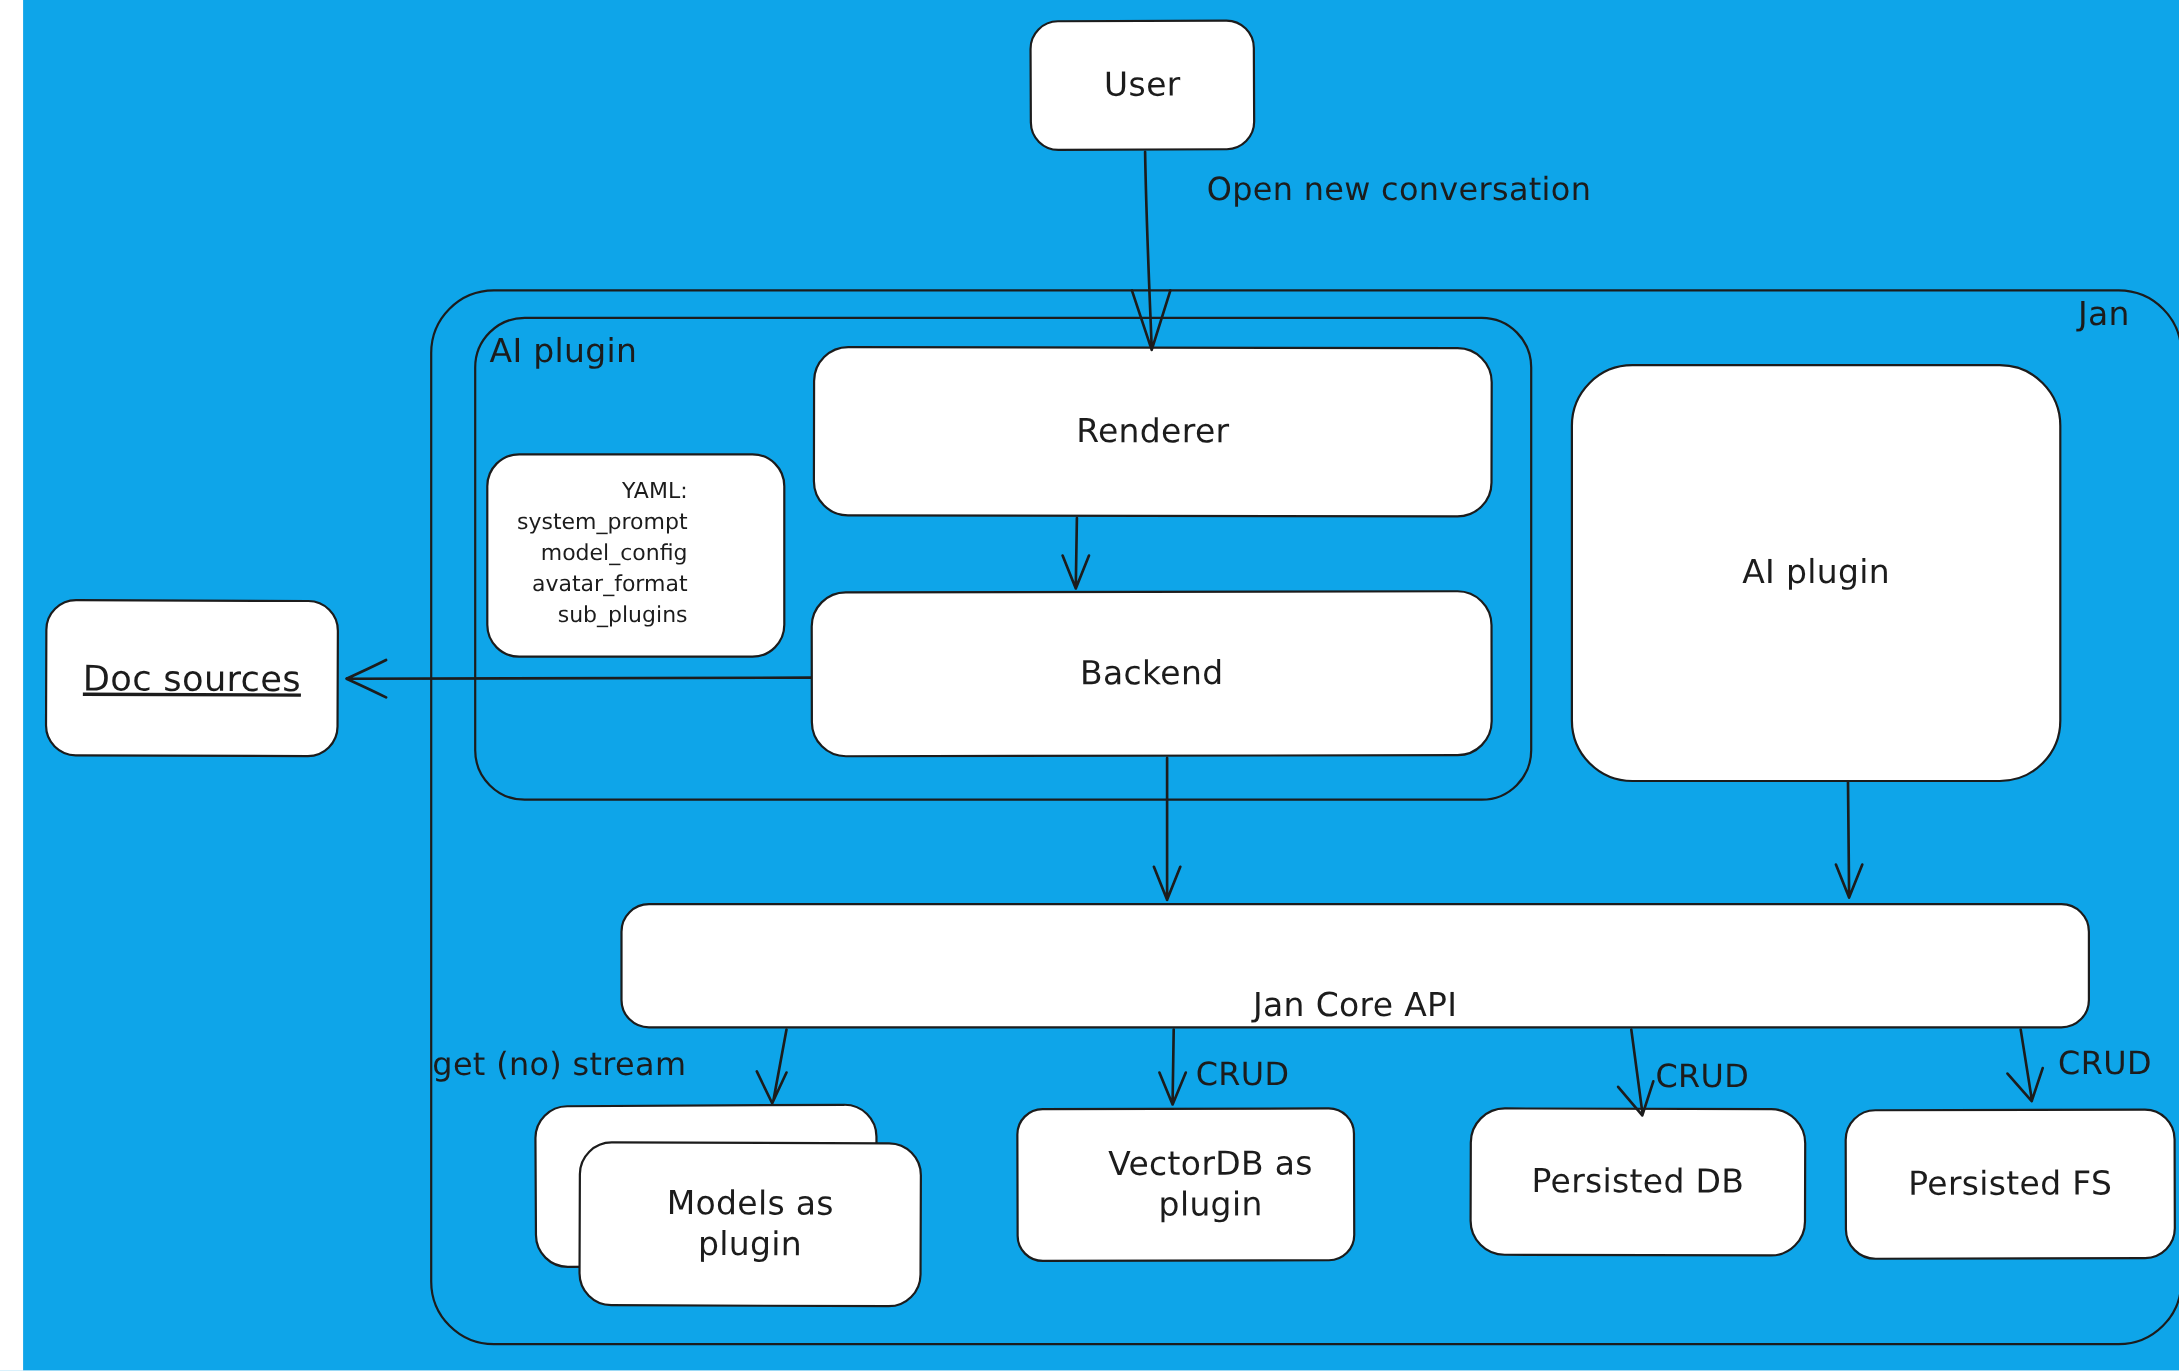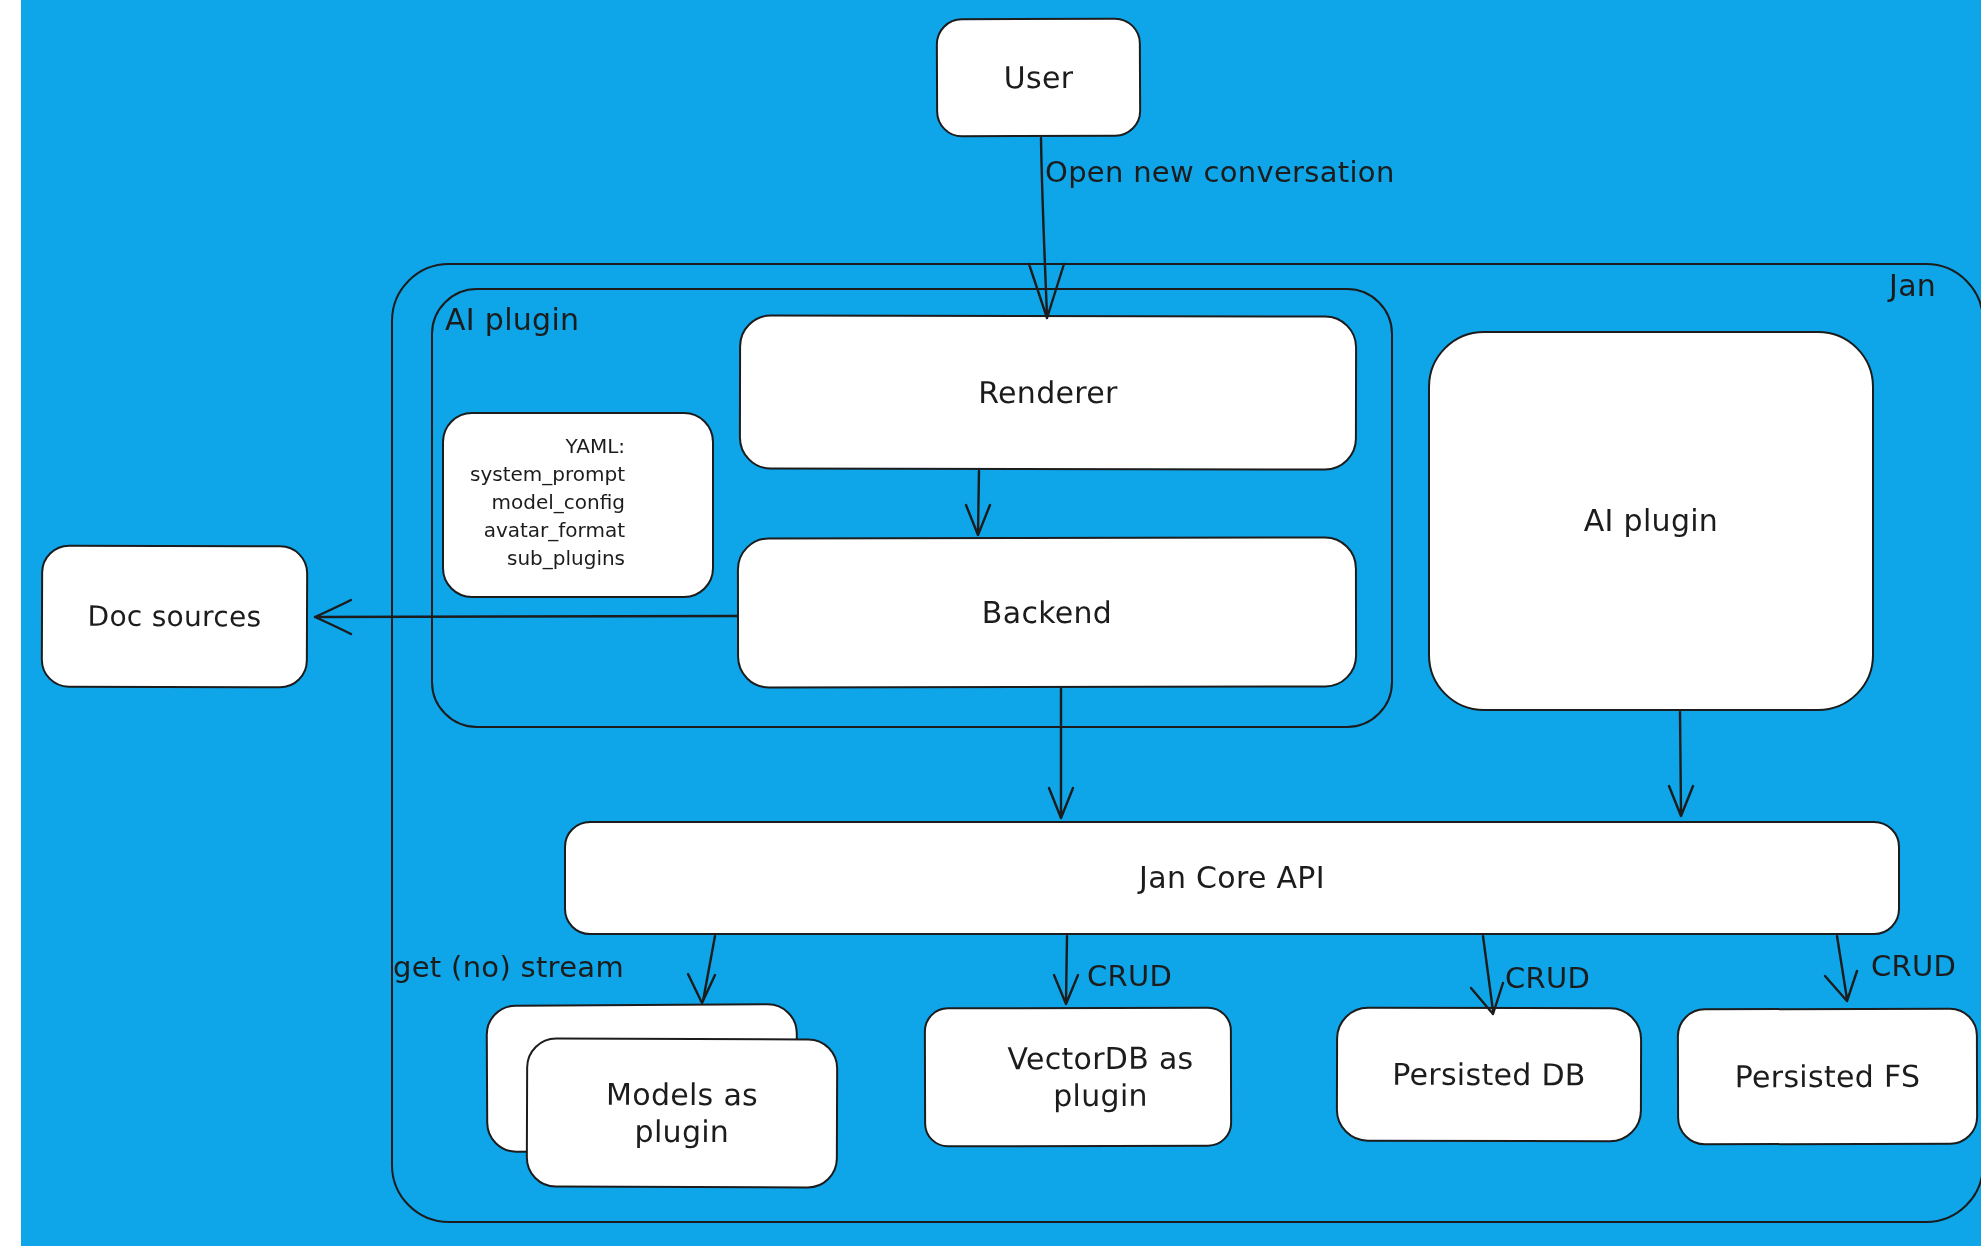--- a/index.html
+++ b/index.html
@@ -96,49 +96,49 @@
 
   <div class="box" style="left:718px; top:315px; width:618px; height:155px; border-radius:32px; transform:rotate(0.1deg);">
     <span class="node-label">Renderer</span>
   </div>
 
   <div class="box" style="left:716px; top:537px; width:620px; height:151px; border-radius:32px; transform:rotate(-0.1deg);">
     <span class="node-label">Backend</span>
   </div>
 
   <div class="box" style="left:20px; top:545px; width:267px; height:143px; border-radius:28px; transform:rotate(0.2deg);">
-    <span class="node-label" style="font-size:28px;">Doc sources</span>
+    <span class="node-label" style="font-size:32px;text-decoration:underline;">Doc sources</span>
   </div>
 
   <div class="box" style="left:1407px; top:331px; width:446px; height:380px; border-radius:56px;">
     <span class="node-label">AI plugin</span>
   </div>
 
-  <div class="box" style="left:543px; top:821px; width:1336px; height:114px; border-radius:26px;">
+  <div class="box" style="left:543px; top:821px; width:1336px; height:114px; border-radius:26px;align-items:flex-end;">
     <span class="node-label">Jan Core API</span>
   </div>
 
   <div class="box" style="left:465px; top:1004px; width:312px; height:148px; border-radius:30px; transform:rotate(-0.3deg);"></div>
   <div class="box" style="left:505px; top:1038px; width:312px; height:150px; border-radius:30px; transform:rotate(0.2deg);">
     <span class="node-label" style="width:225px;">Models as plugin</span>
   </div>
 
   <div class="box" style="left:903px; top:1007px; width:308px; height:140px; border-radius:24px; transform:rotate(-0.15deg);padding-left:45px;">
     <span class="node-label" style="width:250px;">VectorDB as plugin</span>
   </div>
 
   <div class="box" style="left:1315px; top:1007px; width:306px; height:135px; border-radius:32px; transform:rotate(0.15deg);">
     <span class="node-label">Persisted DB</span>
   </div>
 
   <div class="box" style="left:1656px; top:1008px; width:301px; height:137px; border-radius:28px; transform:rotate(-0.15deg);">
     <span class="node-label">Persisted FS</span>
   </div>
 
-  <div class="edge-label" style="left:1024px; top:150px; line-height:44px;">
+  <div class="edge-label" style="left:1076px; top:150px; line-height:44px;">
     <div>Open new conversation</div>
   </div>
 
   <div class="edge-label" style="left:372px; top:950px;">get (no) stream</div>
 
   <div class="edge-label" style="left:1066px; top:959px;">CRUD</div>
 
   <div class="edge-label" style="left:1484px; top:961px;">CRUD</div>
 
   <div class="edge-label" style="left:1850px; top:949px;">CRUD</div>

